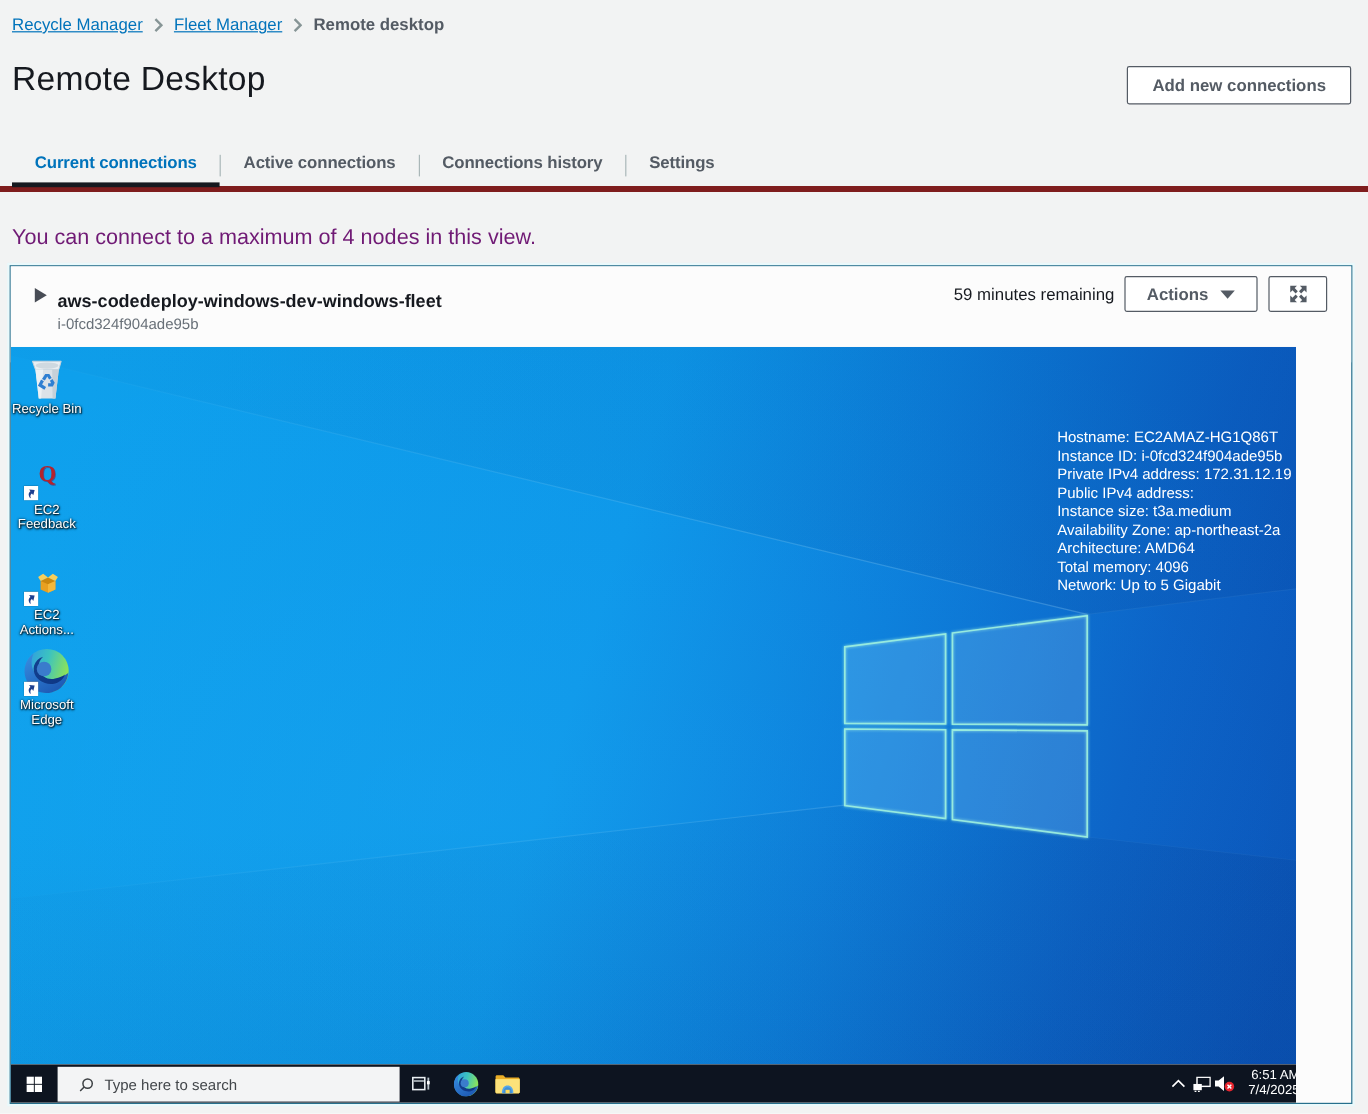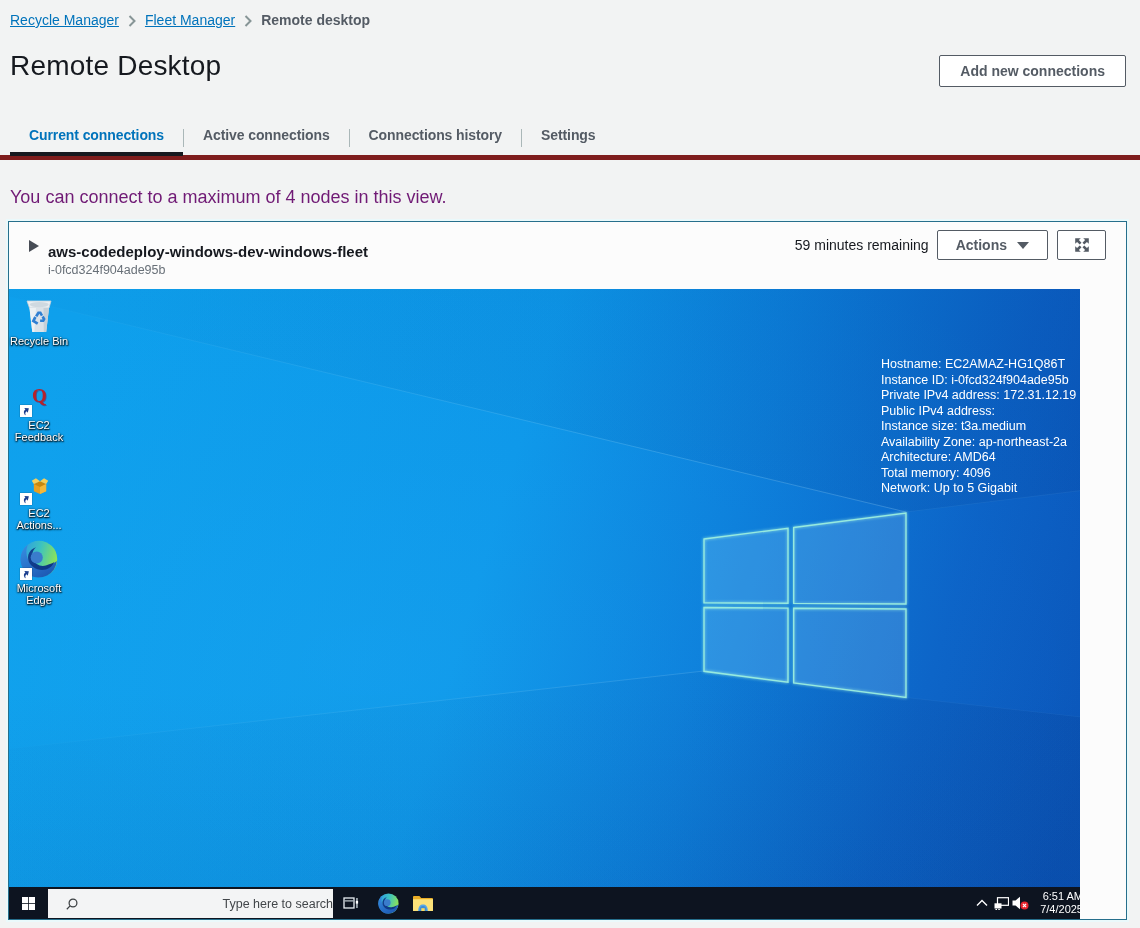--- a/index.html
+++ b/index.html
@@ -51,21 +51,21 @@
 .dicon .label { font-size:11px; color:#fff; text-align:center; line-height:12px; white-space:nowrap;
   text-shadow:0 1px 2px rgba(0,0,0,.95), 0 0 2px rgba(0,0,0,.65), 1px 1px 1px rgba(0,0,0,.55); }
 .shortcut-badge { position:absolute; box-shadow:0 0 1px rgba(0,0,0,.6); }
 
 
 .sysinfo { position:absolute; left:872px; top:40px; font-size:12.5px; color:#fff; line-height:15.5px;margin-top:28px; }
 
 
 .taskbar { position:absolute; left:0; top:598px; width:1117px; height:32px; background:#0d1420; display:flex; align-items:center; }
 .tb-start { width:39px; height:32px; display:flex; align-items:center; justify-content:center; cursor:pointer; }
-.tb-search { width:285px; height:29px; margin-top:1px; background:#f3f4f5; display:flex; align-items:center; padding-left:18px; gap:9px; cursor:text;justify-content:space-between; }
+.tb-search { width:285px; height:29px; margin-top:1px; background:#f3f4f5; display:flex; align-items:center; padding-left:18px; gap:9px; cursor:text; }
 .tb-search span { font-size:12.5px; color:#42464a; }
 .tb-icon { width:36px; height:32px; display:flex; align-items:center; justify-content:center; cursor:pointer; }
 .tray { margin-left:auto; display:flex; align-items:center; height:32px; }
 .tray-icon { display:flex; align-items:center; justify-content:center; cursor:pointer; }
 .tb-clock { width:52px; text-align:right; color:#fff; font-size:11px; line-height:13.5px; cursor:default; white-space:nowrap; }
 .show-desktop { width:3px; height:32px; border-left:1px solid rgba(255,255,255,.28); margin-left:8px; cursor:pointer; }
 </style>
 </head>
 <body>
 

